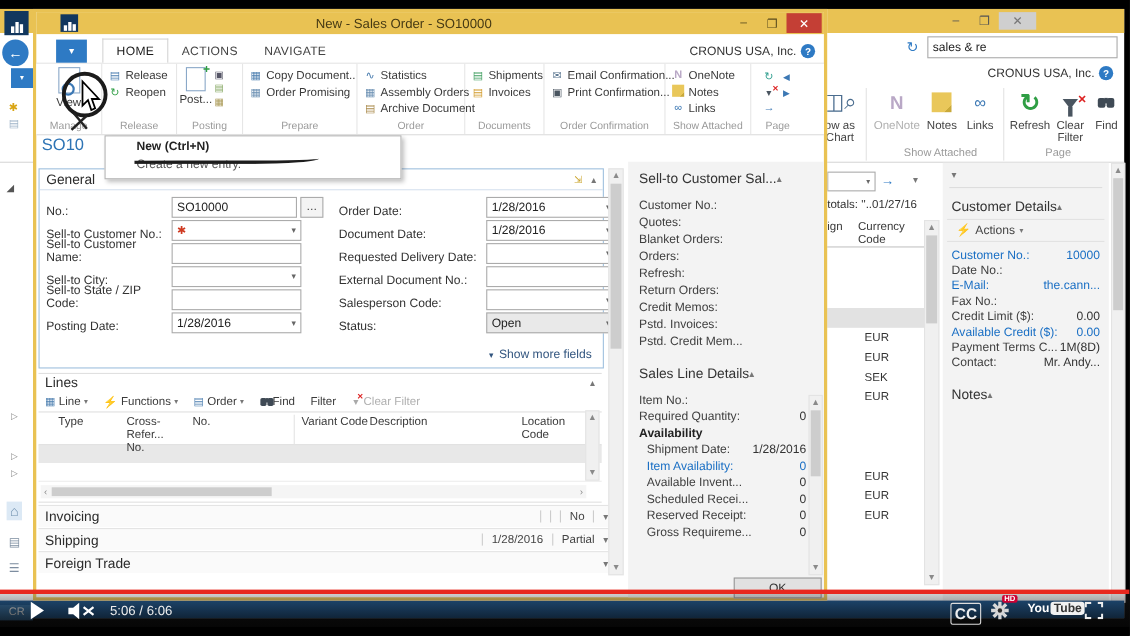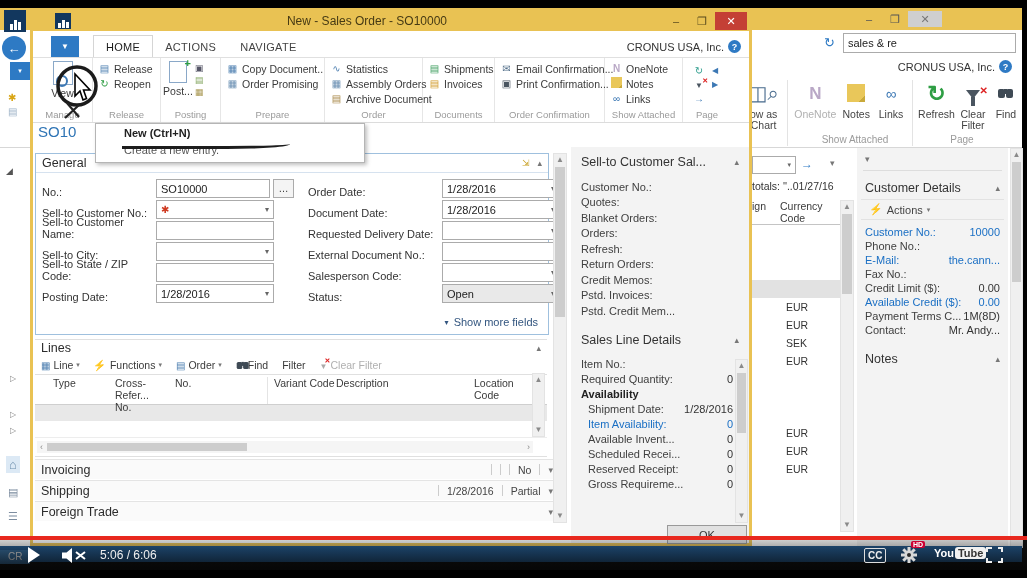--- a/index.html
+++ b/index.html
@@ -18,21 +18,21 @@
   .bigitem{display:flex;flex-direction:column;align-items:center;font-size:10.5px;color:#444;text-align:center;white-space:pre-line;line-height:11px}
   .bigico{height:26px;display:flex;align-items:center;justify-content:center;margin-bottom:3px;font-size:20px}
   .grayed{color:#b0b0b0}
   .sticky{display:inline-block;width:18px;height:18px;background:linear-gradient(315deg,#c9a93a 18%,#e9c75a 18%)}
   .sticky.sm{width:11px;height:11px}
   .binoc{display:inline-block;width:7px;height:9px;background:#3f4a55;border-radius:2px;box-shadow:8px 0 0 #3f4a55,4px -2px 0 -2px #3f4a55;margin-right:8px}
   .funnel{position:relative;display:inline-block;width:0;height:0;border-left:7px solid transparent;border-right:7px solid transparent;border-top:9px solid #4a5560}
   .funnel:after{content:"";position:absolute;left:-2px;top:-2px;width:4px;height:9px;background:#4a5560}
   .redx{color:#d22;font-weight:bold}
   .fbx-panel{background:#f3f3f3}
-  .fbx-title{font-size:12.5px;color:#333;display:flex;justify-content:space-between;align-items:center}
+  .fbx-title{font-size:12.5px;color:#333;display:flex;justify-content:flex-start;align-items:center}
   .fbx-caret{color:#777;font-size:9px}
   .fb-row{display:flex;justify-content:space-between;height:14px;font-size:11px;color:#404040;align-items:center}
   .fb-row .v{color:#333}
   .fb-row.link .v{color:#1a6fc4}
   .fb-row.subhead .l{font-weight:bold;color:#222}
   .fb-row.ind{padding-left:7px}
   .t-row{display:flex;justify-content:space-between;align-items:center;height:18px;font-size:10.5px;color:#333;padding:0 6px 0 38px}
   .t-row.sel{background:#e2e2e2}
   .scrl{background:#f0f0f0;border:1px solid #e3e3e3}
   .scrl .arr{color:#8a8a8a;font-size:8px;text-align:center;line-height:12px}
@@ -71,21 +71,21 @@
   .gridh{display:flex;font-size:10.5px;color:#3b3b3b;border-bottom:1px solid #cfcfcf;white-space:pre-line;line-height:12px}
   .fasttab{display:flex;align-items:center;height:19px;border-top:1px solid #e4e4e4;background:#fafafa;font-size:12.5px;color:#2b2b2b;padding:0 6px}
   .ft-vals{margin-left:auto;display:flex;align-items:center;gap:8px;font-size:10.5px;color:#444}
   .vsep{width:1px;height:11px;background:#ccc}
   .link{color:#1a6fc4}
   .qcircle{display:inline-flex;width:13px;height:13px;border-radius:50%;background:#2e7ac4;color:#fff;font-size:9px;align-items:center;justify-content:center;font-weight:bold}
   
   #redline{left:0;top:536px;width:1027px;height:4px;background:#e8281e;z-index:6}
   #player{left:0;top:540px;width:1027px;height:30px;z-index:7;background:linear-gradient(180deg,rgba(60,60,60,.25),rgba(8,8,8,.82))}
   .ptime{color:#eee;font-size:12px}
-  .ccbtn{border:1px solid #ddd;border-radius:2px;color:#eee;font-size:10px;font-weight:bold;padding:1px 3px}
+  .ccbtn{border:1px solid #ddd;border-radius:2px;color:#eee;font-size:14px;font-weight:bold;padding:1px 3px}
   .hdbadge{position:absolute;right:-7px;top:-5px;background:#c03;color:#fff;font-size:7px;font-weight:bold;padding:0 2px;border-radius:2px}
   .ytbox{background:#f1f1f1;color:#333;font-weight:bold;font-size:11px;border-radius:3px;padding:0 3px}
   #topblack{left:0;top:0;width:1027px;height:8px;background:#000;z-index:8}
   #botblack{left:0;top:570px;width:1027px;height:8px;background:#000;z-index:8}
 </style>
 </head>
 <body>
 
 <div id="stage">
 
@@ -259,21 +259,21 @@
         <span>Actions</span>
         <span style="color:#777;font-size:7px">▾</span>
       </div>
       <div style="padding:5px 8px">
 
       <div class="fb-row link">
             <span class="l">Customer No.:</span>
             <span class="v">10000</span>
           </div>
           <div class="fb-row">
-            <span class="l">Phone No.:</span>
+            <span class="l">Date No.:</span>
             <span class="v"></span>
           </div>
           <div class="fb-row link">
             <span class="l">E-Mail:</span>
             <span class="v">the.cann...</span>
           </div>
           <div class="fb-row">
             <span class="l">Fax No.:</span>
             <span class="v"></span>
           </div>

